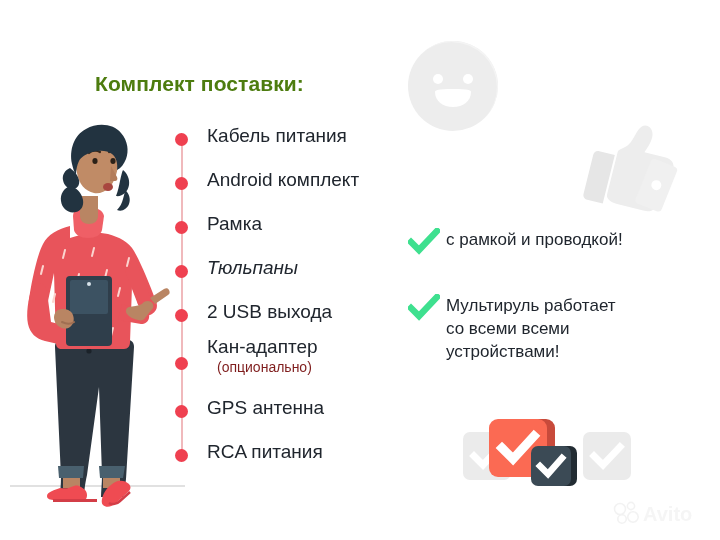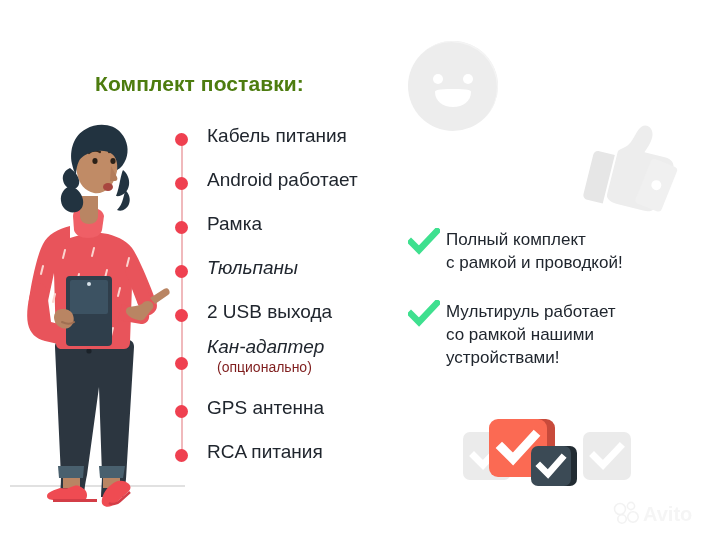--- a/index.html
+++ b/index.html
@@ -232,41 +232,41 @@
   <div id="kit-list">
     <div id="kit-rail"></div>
 
     <div class="kit-item" style="top:0px;">
       <span class="kit-dot"></span>
       <span class="kit-label">Кабель питания</span>
     </div>
 
     <div class="kit-item" style="top:44px;">
       <span class="kit-dot"></span>
-      <span class="kit-label">Android работает</span>
+      <span class="kit-label">Android комплект</span>
     </div>
 
     <div class="kit-item" style="top:88px;">
       <span class="kit-dot"></span>
       <span class="kit-label">Рамка</span>
     </div>
 
     <div class="kit-item" style="top:132px;font-style:italic;">
       <span class="kit-dot"></span>
       <span class="kit-label">Тюльпаны</span>
     </div>
 
     <div class="kit-item" style="top:176px;">
       <span class="kit-dot"></span>
       <span class="kit-label">2 USB выхода</span>
     </div>
 
     <div class="kit-item" style="top:224px;">
       <span class="kit-dot"></span>
-      <span class="kit-label" style="top:-18px;font-style:italic;">Кан-адаптер</span>
+      <span class="kit-label" style="top:-18px;">Кан-адаптер</span>
       <span class="kit-sub" style="top:5px;">(опционально)</span>
     </div>
 
     <div class="kit-item" style="top:272px;text-align:right;">
       <span class="kit-dot"></span>
       <span class="kit-label">GPS антенна</span>
     </div>
 
     <div class="kit-item" style="top:316px;">
       <span class="kit-dot"></span>
@@ -276,32 +276,31 @@
 
   <div id="page-title">Комплект поставки:</div>
 
   <div id="benefits">
 
     <div class="benefit" style="height:58px;">
       <svg class="benefit-check" viewBox="0 0 32 30">
         <path d="M3 14 L11 22 L29 3" stroke="#3ee08f" stroke-width="6.5" fill="none" stroke-linecap="square" stroke-linejoin="miter"></path>
       </svg>
       <div class="benefit-text">
-        <span class="ln">Полный комплект</span>
         <span class="ln">с рамкой и проводкой!</span>
       </div>
     </div>
 
-    <div class="benefit" style="height:80px; margin-top:14px;">
+    <div class="benefit" style="height:80px; margin-top:8px;">
       <svg class="benefit-check" viewBox="0 0 32 30">
         <path d="M3 14 L11 22 L29 3" stroke="#3ee08f" stroke-width="6.5" fill="none" stroke-linecap="square" stroke-linejoin="miter"></path>
       </svg>
       <div class="benefit-text">
         <span class="ln">Мультируль работает</span>
-        <span class="ln">со рамкой нашими</span>
+        <span class="ln">со всеми всеми</span>
         <span class="ln">устройствами!</span>
       </div>
     </div>
   </div>
 
   <div id="cards">
     <div class="card card-g1">
       <svg width="48" height="48" viewBox="0 0 48 48" class="tick">
         <path d="M11 24 L20 33 L37 15" stroke="#ffffff" stroke-width="7" fill="none" stroke-linecap="square"></path>
       </svg>

